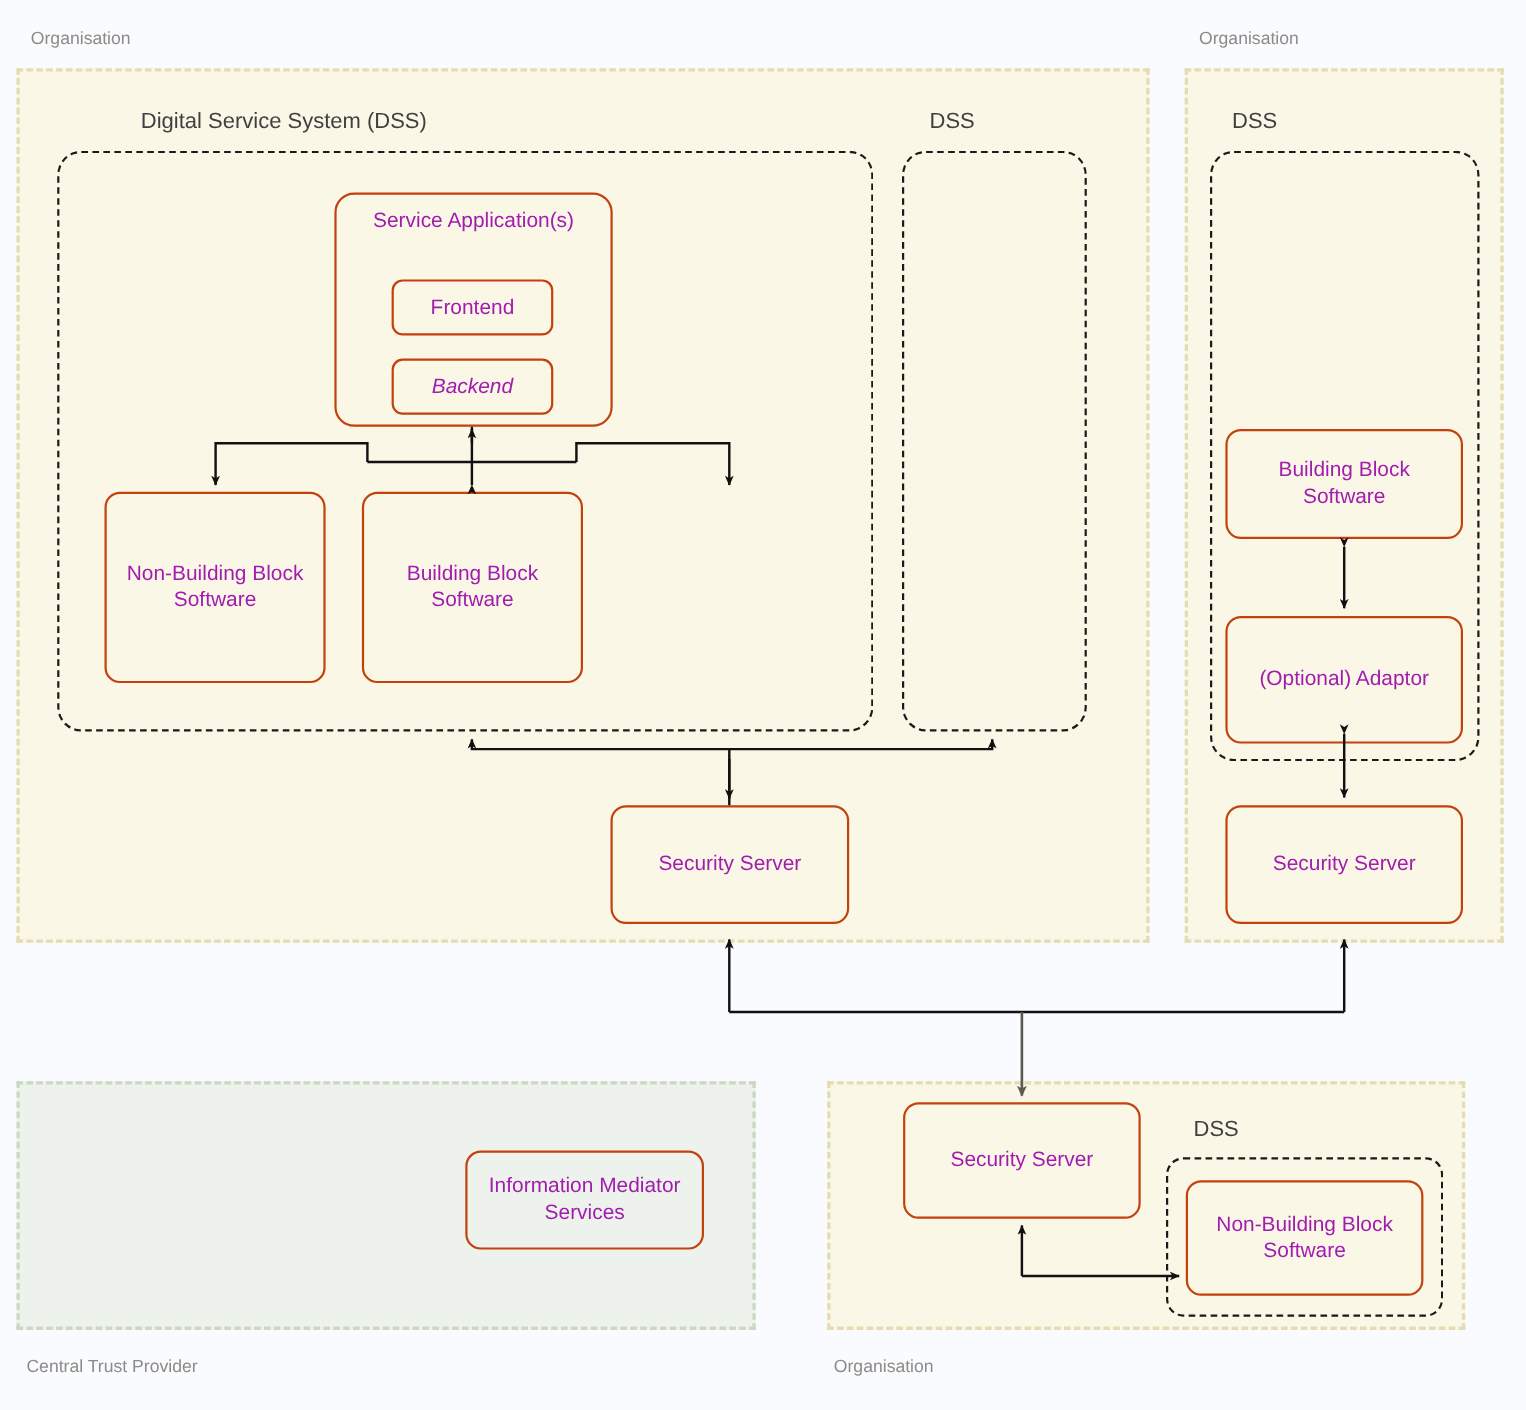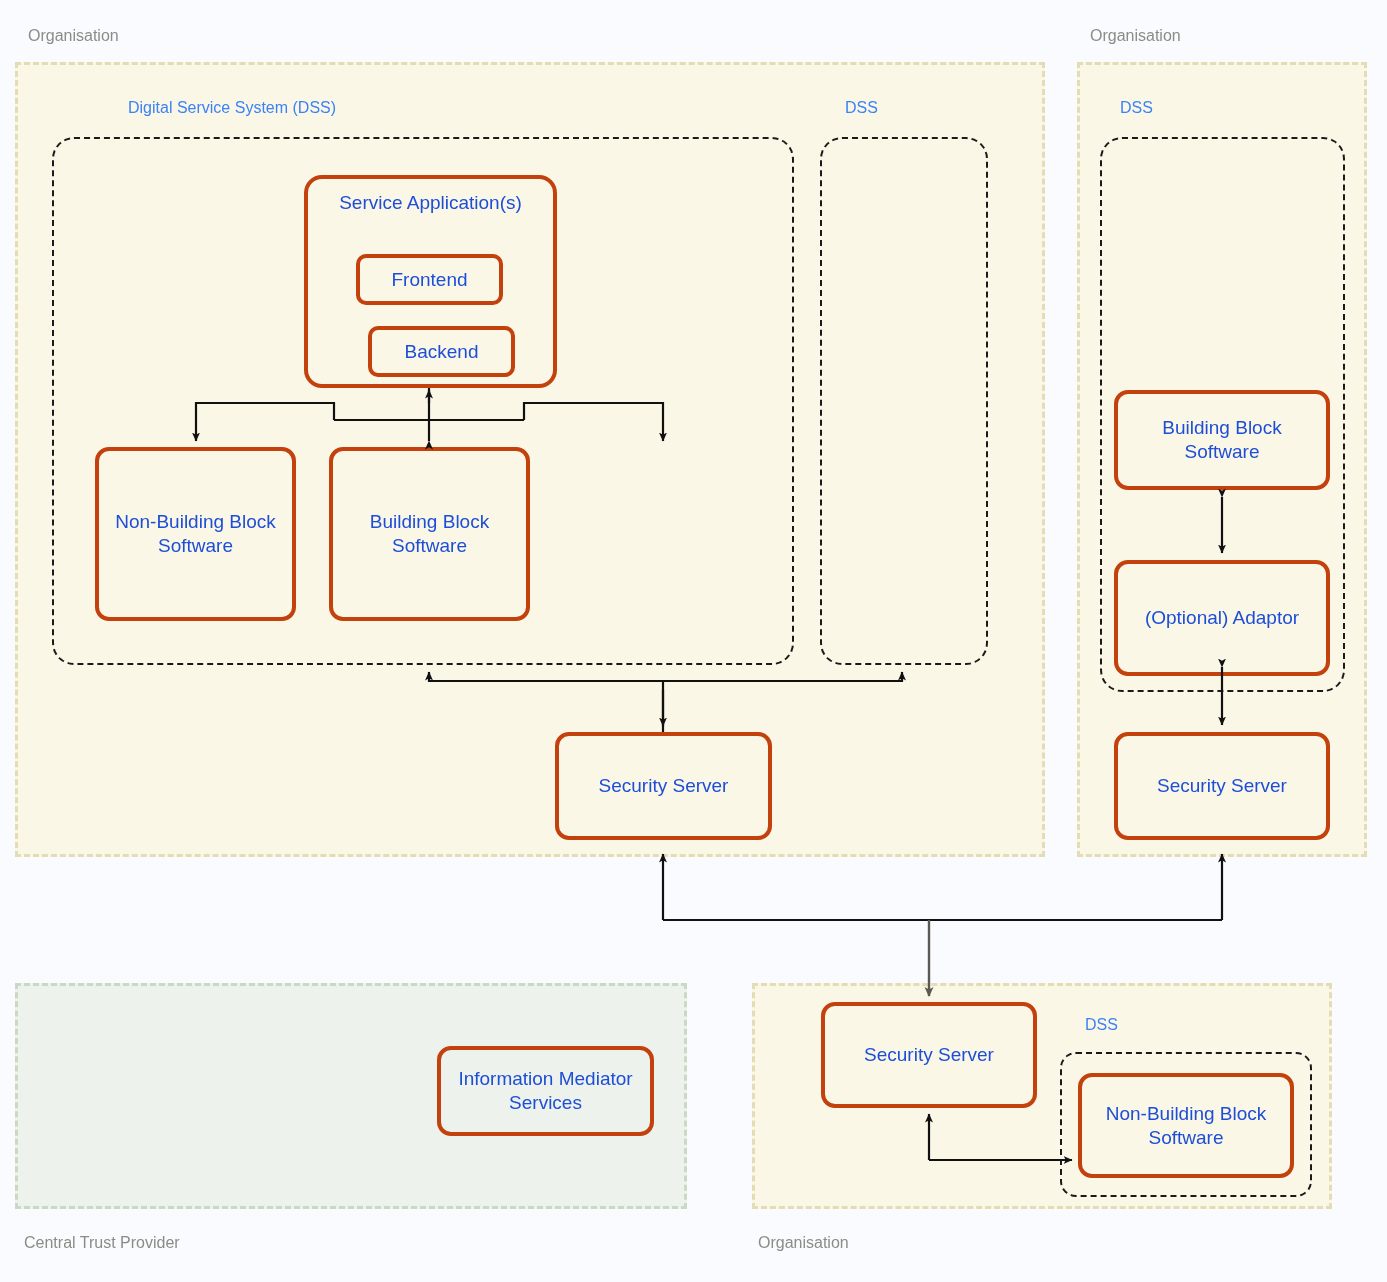--- a/index.html
+++ b/index.html
@@ -39,37 +39,37 @@
   .dss {
     position: absolute;
     box-sizing: border-box;
     border: 2px dashed #1a1a1a;
     border-radius: 22px;
     background: transparent;
   }
   .dss-sm { border-radius: 16px; }
   .dss-label {
     position: absolute;
-    color: #3b82f6;
-    font-size: 16px;
+    color: #404040;
+    font-size: 20px;
     white-space: nowrap;
     line-height: 1;
     text-align: center;
   }
   .node {
     position: absolute;
     box-sizing: border-box;
-    border: 4px solid #c2410c;
+    border: 2px solid #c2410c;
     border-radius: 14px;
     background: #fbf7e7;
     display: flex;
     align-items: center;
     justify-content: center;
     text-align: center;
-    color: #1d4ed8;
+    color: #a21caf;
     font-size: 19px;
     line-height: 1.25;
     padding: 4px 8px;
   }
   .node.group {
     align-items: flex-start;
     justify-content: center;
     padding-top: 12px;
     border-radius: 18px;
   }
@@ -111,21 +111,21 @@
 
   <div class="dss-label" style="left:845px; top:100px;">DSS</div>
   <div class="dss" style="left:820px; top:137px; width:168px; height:528px;"></div>
 
   <div class="node group" style="left:304px; top:175px; width:253px; height:213px;">
     <span>Service Application(s)</span>
   </div>
   <div class="node small" style="left:356px; top:238px; width:147px; height:51px;">
     <span>Frontend</span>
   </div>
-  <div class="node small" style="left:368px; top:310px; width:147px; height:51px;">
+  <div class="node small" style="left:356px; top:310px; width:147px; height:51px;font-style:italic;">
     <span>Backend</span>
   </div>
 
   <div class="node" style="left:95px; top:447px; width:201px; height:174px;">
     <span>Non-Building Block Software</span>
   </div>
   <div class="node" style="left:329px; top:447px; width:201px; height:174px;">
     <span>Building Block Software</span>
   </div>
 
@@ -145,21 +145,21 @@
   <div class="node" style="left:1114px; top:560px; width:216px; height:116px;">
     <span>(Optional) Adaptor</span>
   </div>
   <div class="node" style="left:1114px; top:732px; width:216px; height:108px;">
     <span>Security Server</span>
   </div>
 
   <div class="zone zone-trust" style="left:15px; top:983px; width:672px; height:226px;"></div>
   <div class="zone-label" style="left:24px; top:1235px;">Central Trust Provider</div>
 
-  <div class="node" style="left:437px; top:1046px; width:217px; height:90px; background:#edf2ed;">
+  <div class="node" style="left:423px; top:1046px; width:217px; height:90px; background:#edf2ed;">
     <span>Information Mediator Services</span>
   </div>
 
   <div class="zone zone-org" style="left:752px; top:983px; width:580px; height:226px;"></div>
   <div class="zone-label" style="left:758px; top:1235px;">Organisation</div>
 
   <div class="node" style="left:821px; top:1002px; width:216px; height:106px;">
     <span>Security Server</span>
   </div>
 

